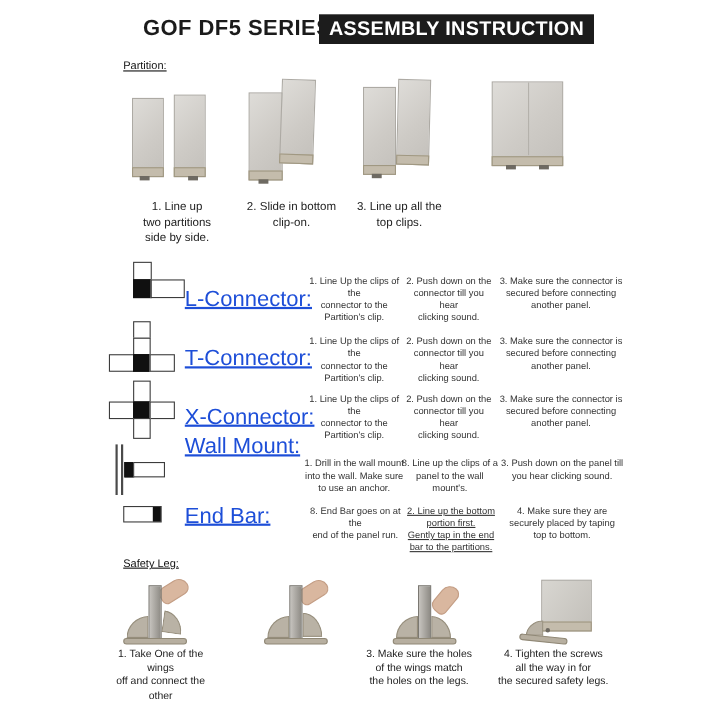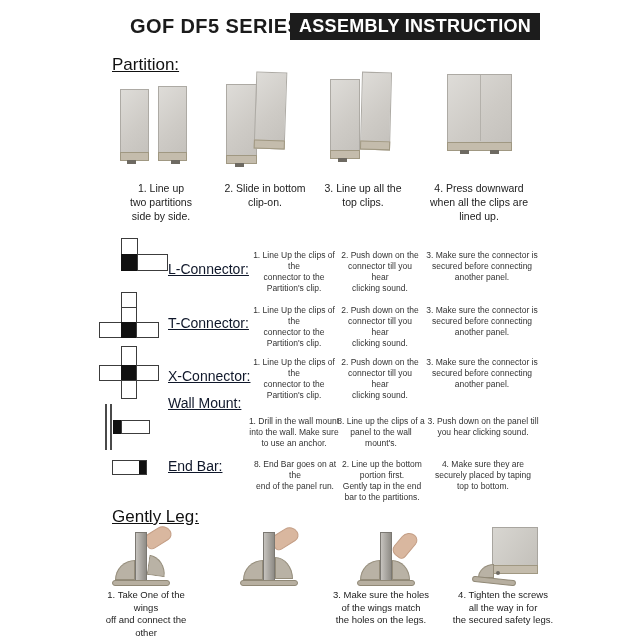--- a/index.html
+++ b/index.html
@@ -7,28 +7,28 @@
         font-family:"Liberation Sans",sans-serif;color:#1d1d1d;overflow:hidden;}
 
   
   .brand{position:absolute;left:130px;top:15px;font-size:20px;font-weight:bold;
          letter-spacing:.4px;color:#1b1b1b;}
   .badge{position:absolute;left:290px;top:13px;height:27px;line-height:27px;
          padding:0 9px;background:#1c1c1c;color:#fff;font-size:18px;font-weight:bold;
          letter-spacing:.3px;}
 
   
-  .heading{position:absolute;font-size:17px;color:#111;text-decoration:underline;}
-  .rowlabel{position:absolute;font-size:14px;color:#0f172a;text-decoration:underline;}
+  .heading{position:absolute;font-size:10px;color:#111;text-decoration:underline;}
+  .rowlabel{position:absolute;font-size:20px;color:#1d4ed8;text-decoration:underline;}
 
   
   .ptext{position:absolute;font-size:10.5px;line-height:1.35;text-align:center;
          white-space:pre-line;color:#222;}
   .ctext{position:absolute;font-size:8.5px;line-height:1.28;text-align:center;
-         white-space:pre-line;color:#333;}
+         white-space:pre-line;color:#333;margin-left:28px;}
   .stext{position:absolute;font-size:9.5px;line-height:1.32;text-align:center;
          white-space:pre-line;color:#222;}
 
   
   .fig{position:absolute;}
   .panel{position:absolute;background:linear-gradient(135deg,#dedcd8 0%,#cecbc6 55%,#c3c0bb 100%);
          border:1px solid #adaaa4;box-sizing:border-box;}
   .rail{position:absolute;left:-1px;right:-1px;bottom:-1px;height:9px;
         background:#c4bcac;border:1px solid #a09882;box-sizing:border-box;}
   .foot{position:absolute;bottom:-4px;height:4px;width:9px;background:#6e6a62;}
@@ -105,23 +105,20 @@
     </div>
   </div>
 
   <div class="ptext" style="left:113px;top:181px;width:96px;">1.  Line up
 two partitions
 side by side.</div>
   <div class="ptext" style="left:215px;top:181px;width:100px;">2. Slide in bottom
 clip-on.</div>
   <div class="ptext" style="left:313px;top:181px;width:100px;">3. Line up all the
 top clips.</div>
-  <div class="ptext" style="left:418px;top:181px;width:122px;">4. Press downward
-when all the clips are
-lined up.</div>
 
   <div class="cicon" style="left:121px;top:238px;width:48px;height:35px;">
     <div class="sq" style="left:0;top:0;width:17px;height:17px;"></div>
     <div class="sq black" style="left:0;top:16px;width:17px;height:17px;"></div>
     <div class="sq" style="left:16px;top:16px;width:31px;height:17px;"></div>
   </div>
   <div class="rowlabel" style="left:168px;top:261px;">L-Connector:</div>
   <div class="ctext" style="left:247px;top:250px;width:94px;">1.  Line Up the clips of the
 connector to the
 Partition's clip.</div>
@@ -183,29 +180,29 @@
   <div class="ctext" style="left:426px;top:416px;width:114px;">3.  Push down on the panel till
 you hear clicking sound.</div>
 
   <div class="cicon" style="left:112px;top:460px;width:36px;height:16px;">
     <div class="sq" style="left:0;top:0;width:35px;height:15px;"></div>
     <div class="sq black" style="left:27px;top:1px;width:7px;height:13px;"></div>
   </div>
   <div class="rowlabel" style="left:168px;top:458px;">End Bar:</div>
   <div class="ctext" style="left:247px;top:459px;width:96px;">8.  End Bar goes on at the
 end of the panel run.</div>
-  <div class="ctext" style="left:341px;top:459px;width:82px;">2.    Line up the bottom
+  <div class="ctext" style="left:341px;top:459px;width:82px;text-decoration:underline;">2.    Line up the bottom
 portion first.
 Gently tap in the end
 bar to the partitions.</div>
   <div class="ctext" style="left:428px;top:459px;width:110px;">4.    Make sure they are
 securely placed by taping
 top to bottom.</div>
 
-  <div class="heading" style="left:112px;top:507px;">Gently Leg:</div>
+  <div class="heading" style="left:112px;top:507px;">Safety Leg:</div>
 
   <div class="sfig" style="left:106px;top:527px;width:70px;">
     <div class="hand" style="left:38px;top:2px;"></div>
     <div class="post" style="left:29px;top:5px;height:49px;"></div>
     <div class="wing wingL" style="left:9px;bottom:7px;width:20px;height:20px;"></div>
     <div class="wing wingR" style="left:42px;bottom:11px;width:18px;height:20px;transform:rotate(8deg);"></div>
     <div class="base" style="left:6px;right:6px;bottom:1px;"></div>
   </div>
 
   <div class="sfig" style="left:234px;top:527px;width:70px;">

